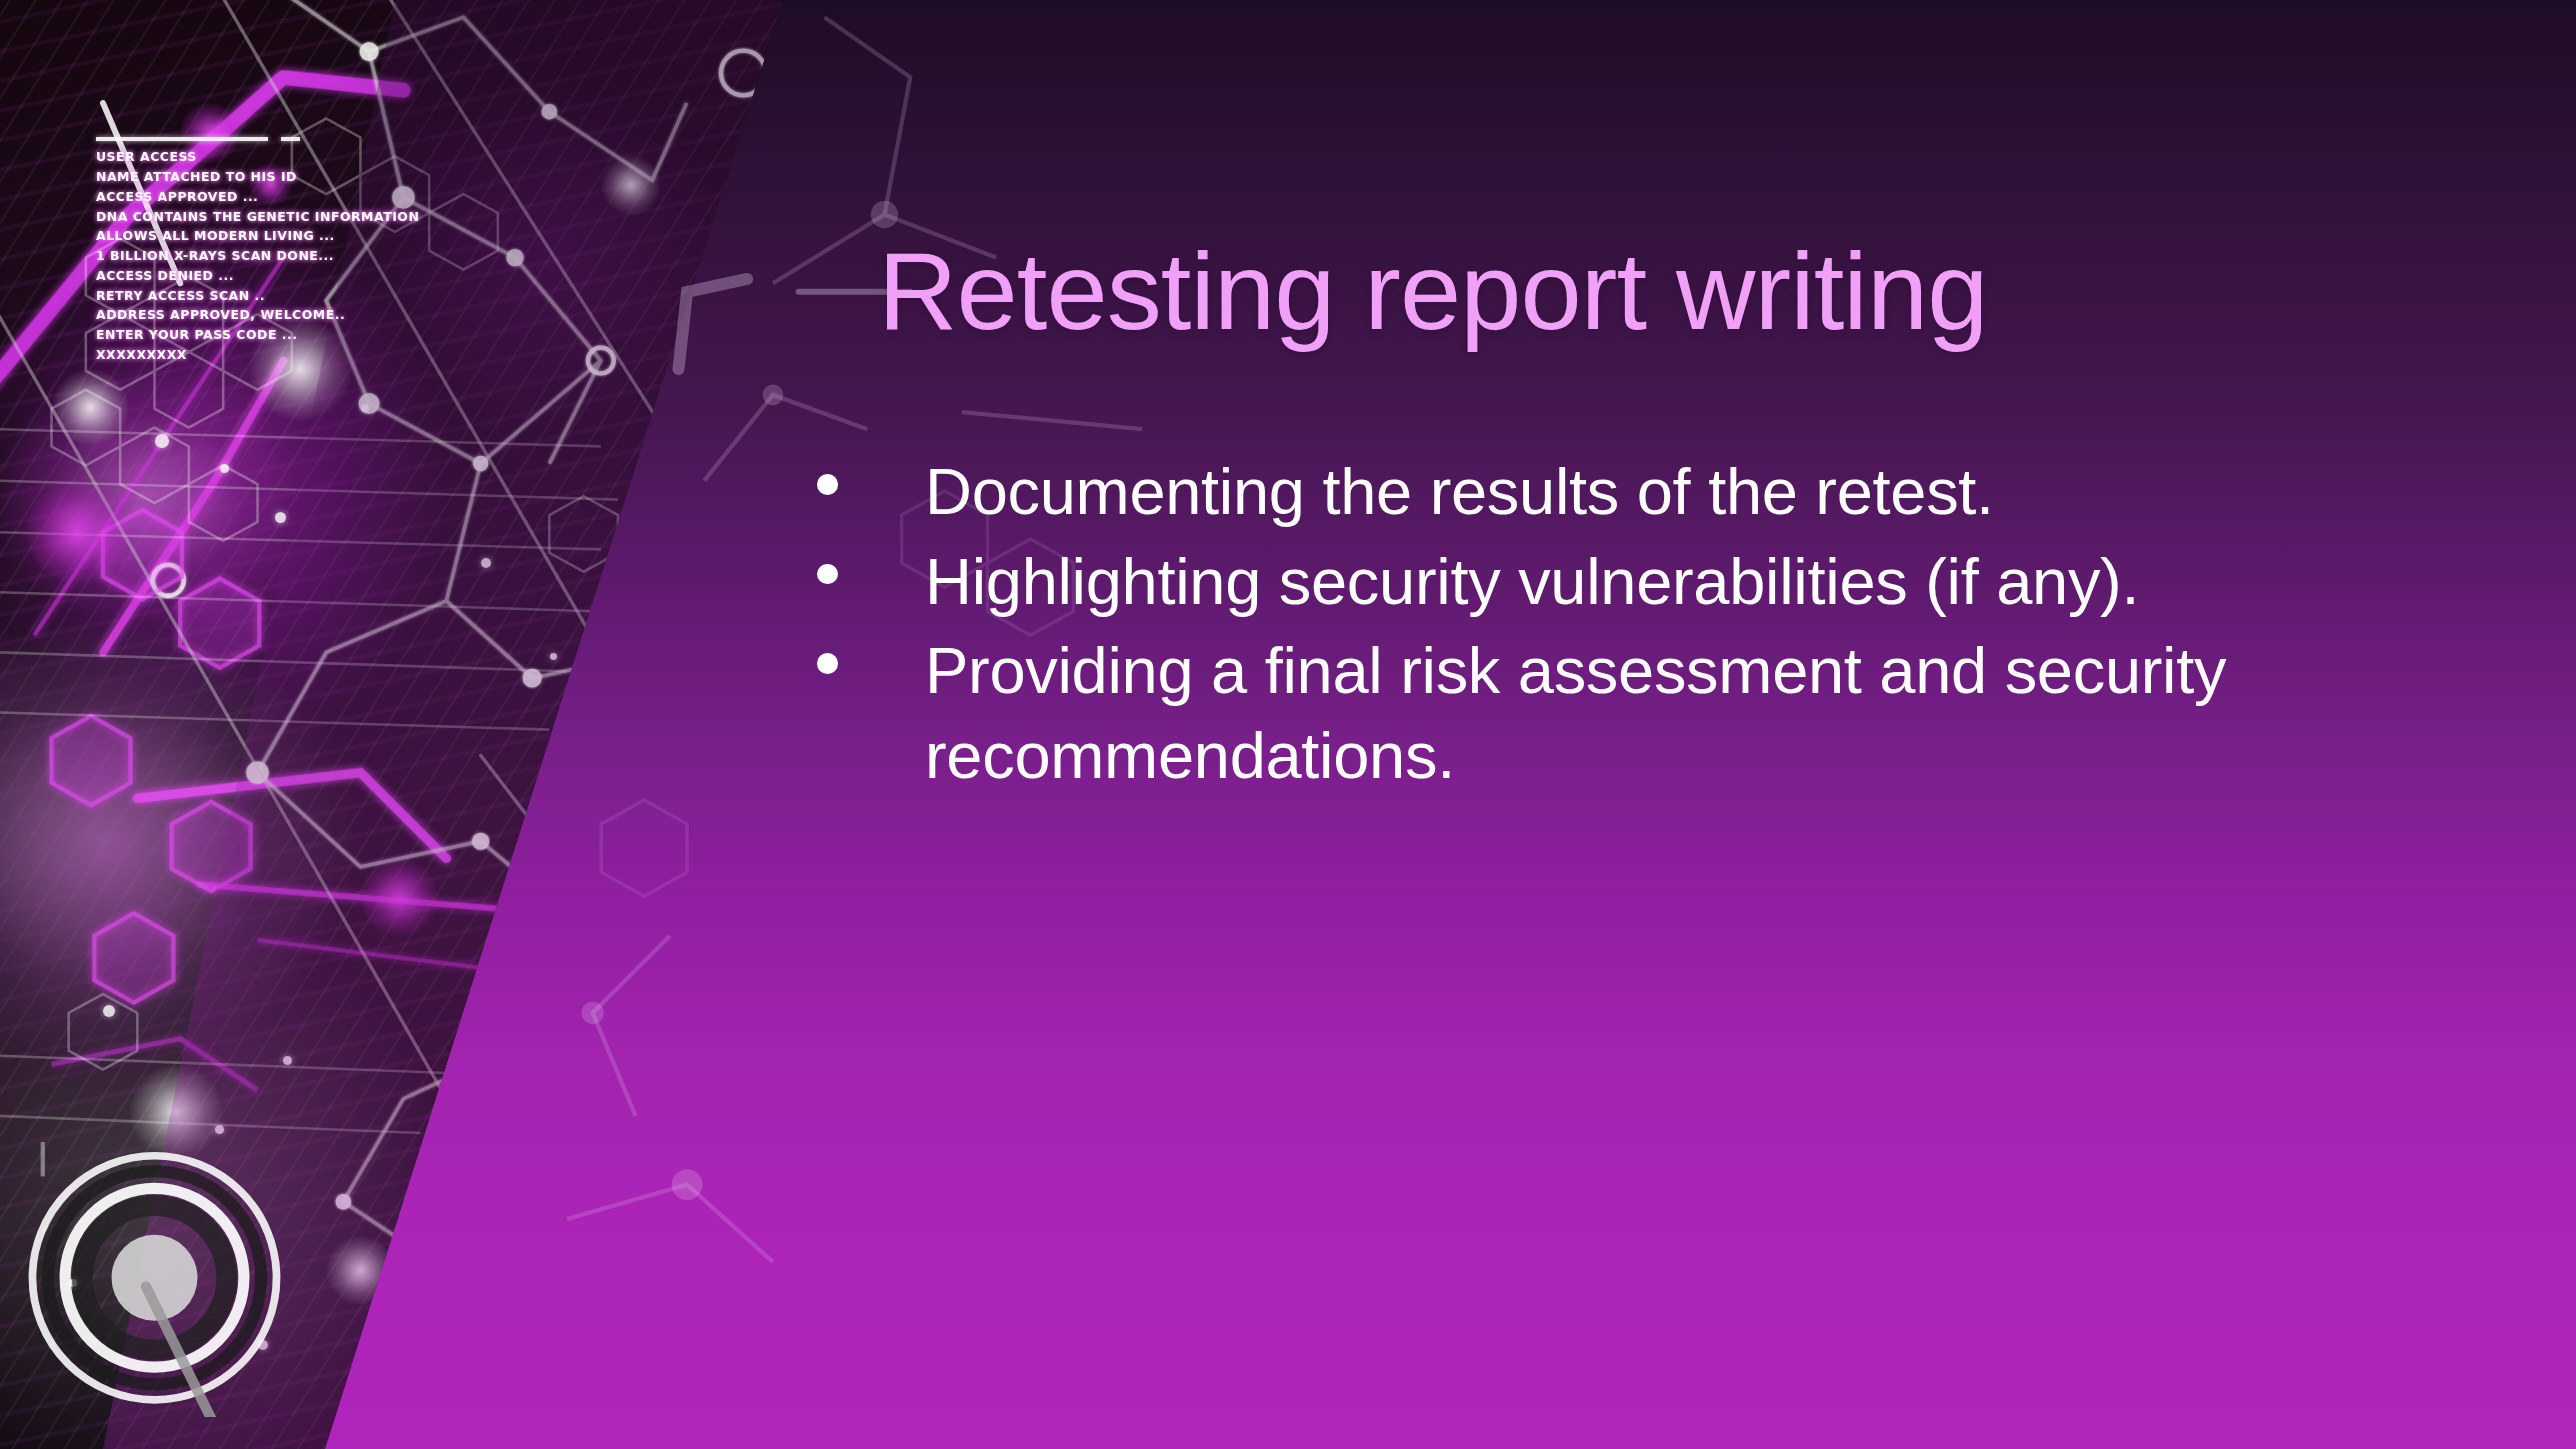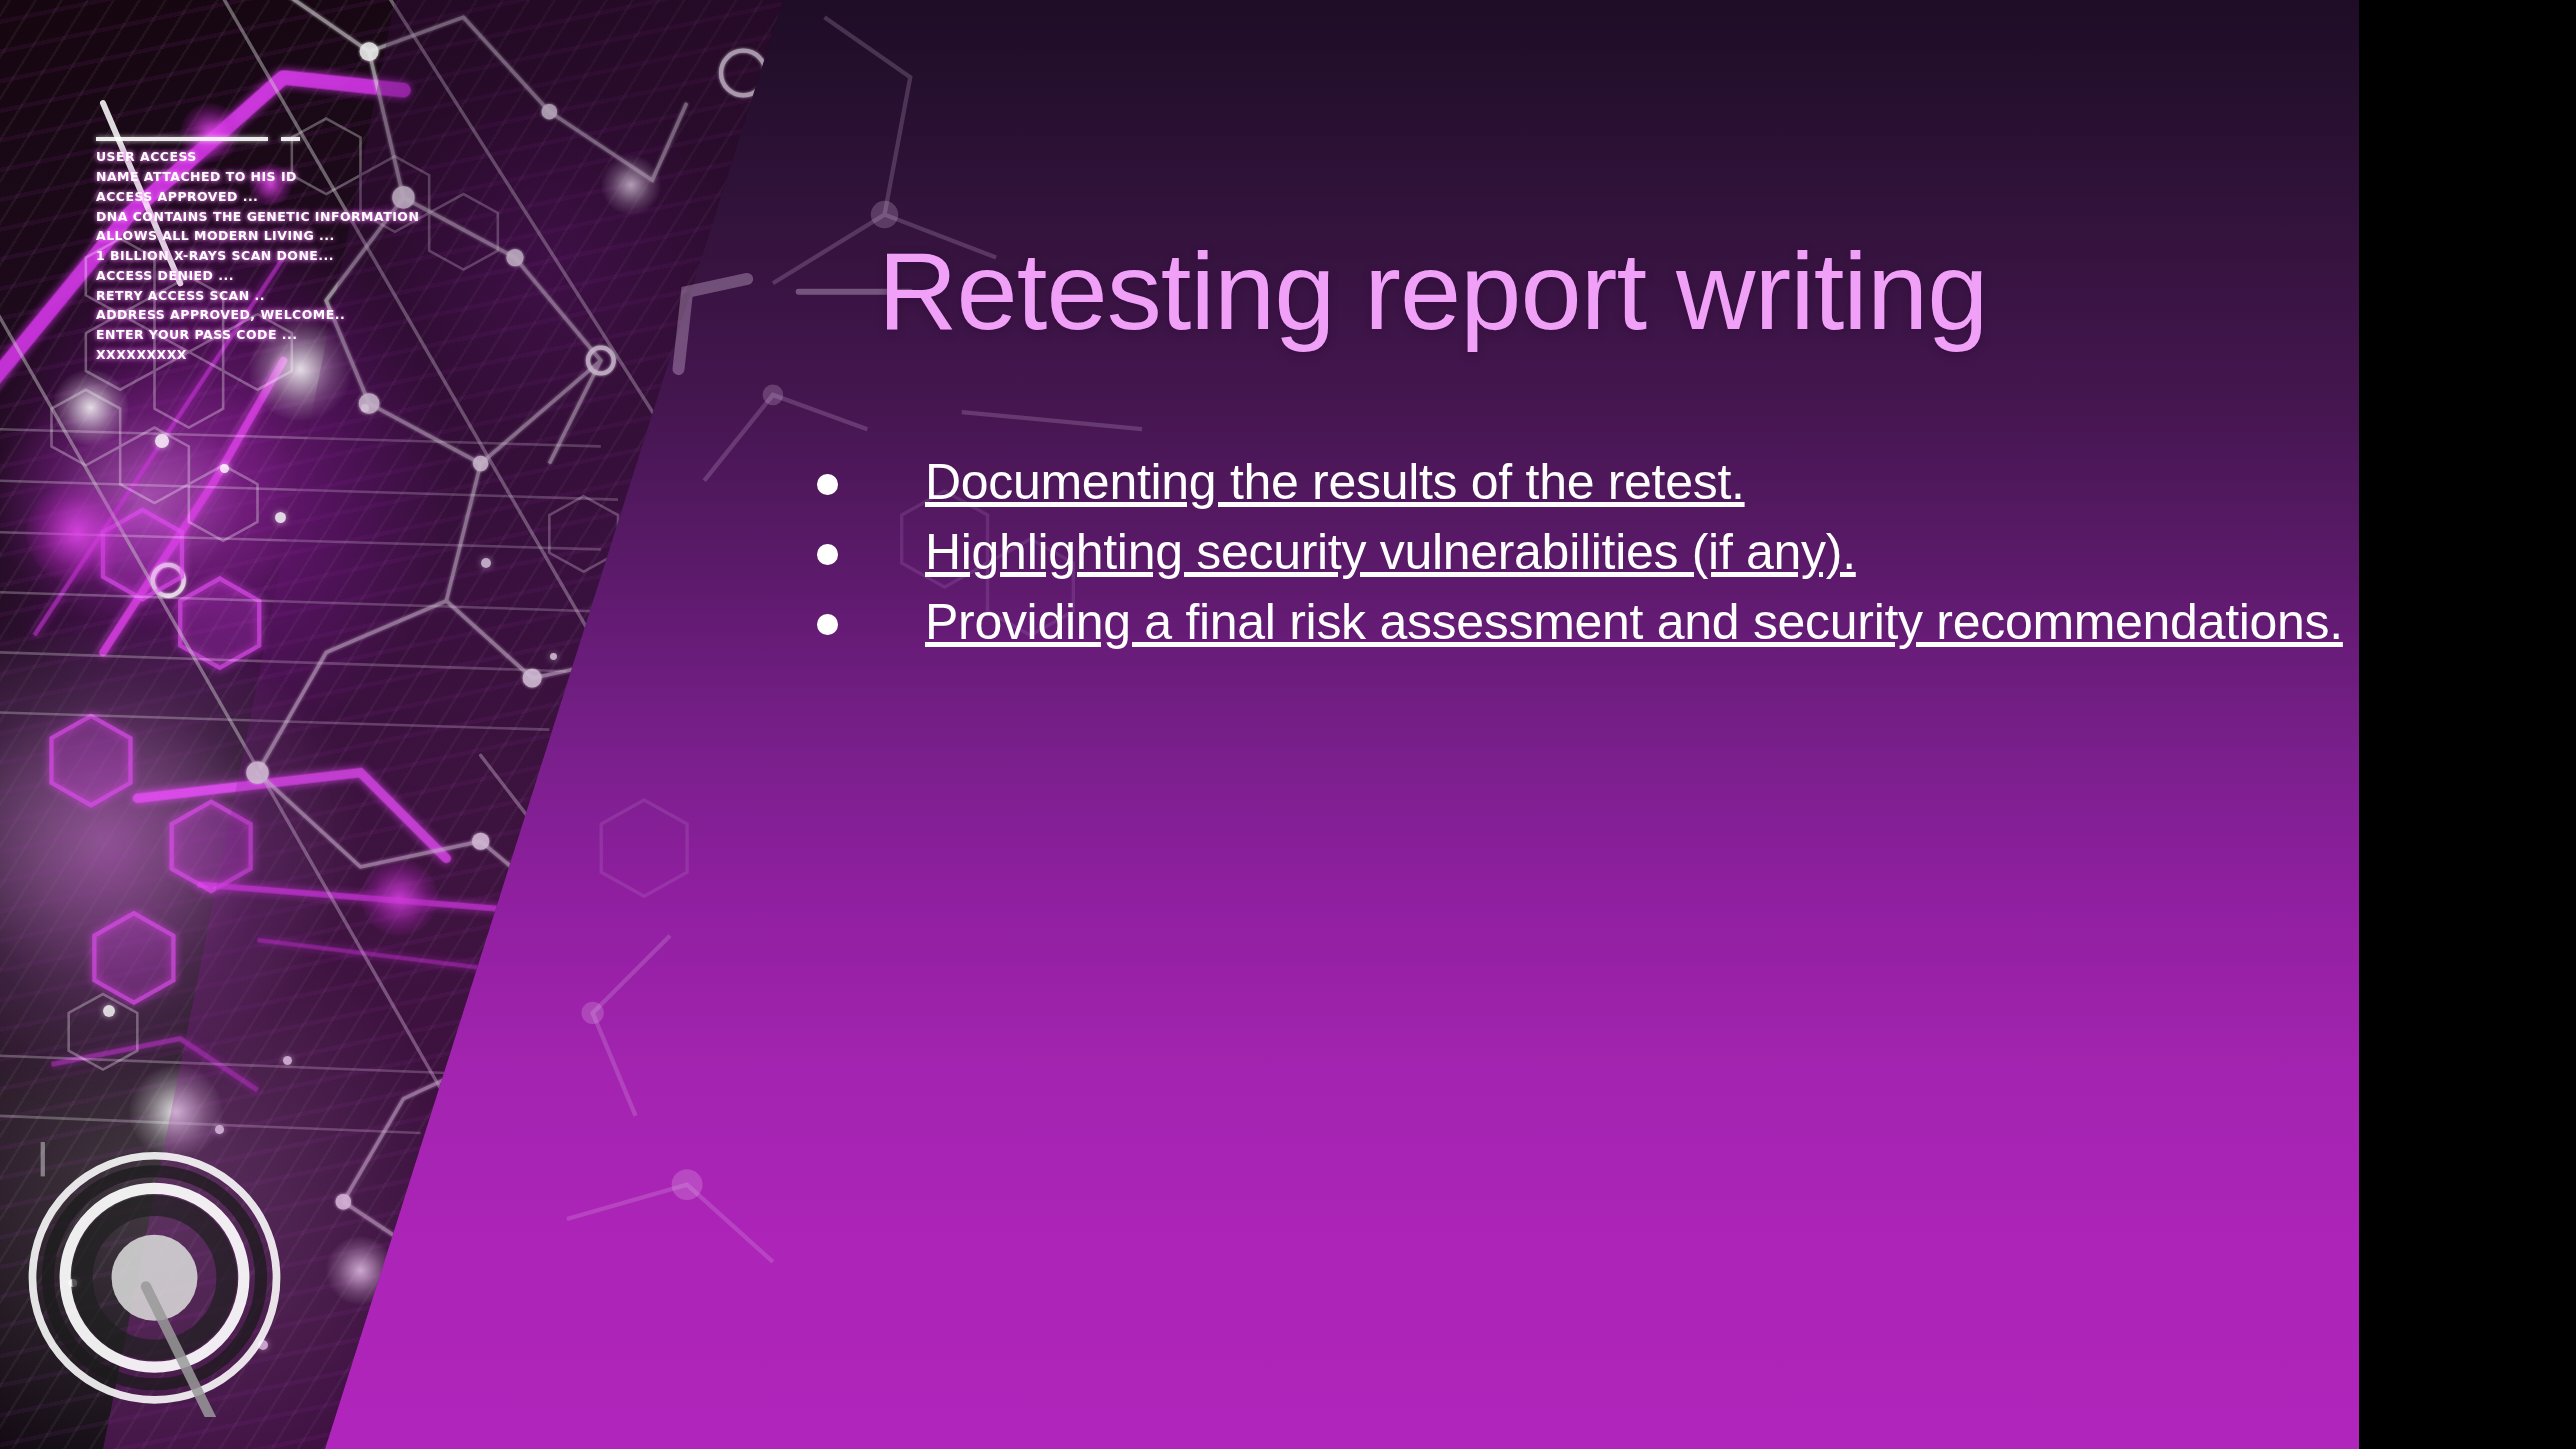--- a/index.html
+++ b/index.html
@@ -6,21 +6,21 @@
     margin: 0;
     padding: 0;
     background: #000;
   }
   body {
     font-family: "Liberation Sans", sans-serif;
   }
 
   .slide {
     position: relative;
-    width: 2359px;
+    width: 2576px;
     height: 1449px;
     overflow: hidden;
     background: linear-gradient(to bottom,
         #1e0c26 0%,
         #250f2e 6%,
         #34133d 16%,
         #451650 28%,
         #5d1a6c 40%,
         #7a1f8c 52%,
         #901fa0 62%,
@@ -216,27 +216,26 @@
   .bullet-dot {
     width: 20.6px;
     height: 20.6px;
     border-radius: 50%;
     background: #ffffff;
     display: block;
   }
   .bullet-text {
     flex: 1 1 auto;
     color: #ffffff;
-    font-size: 50px;
+    font-size: 65px;
     line-height: 1.30;
     letter-spacing: -0.3px;
     font-weight: normal;
     padding-left: 70px;
     text-indent: 0px;
-    text-decoration: underline;
   }
 </style>
 </head>
 <body>
 
 <div class="slide">
 
   <div class="art-panel">
 
     <div class="art-base"></div>

